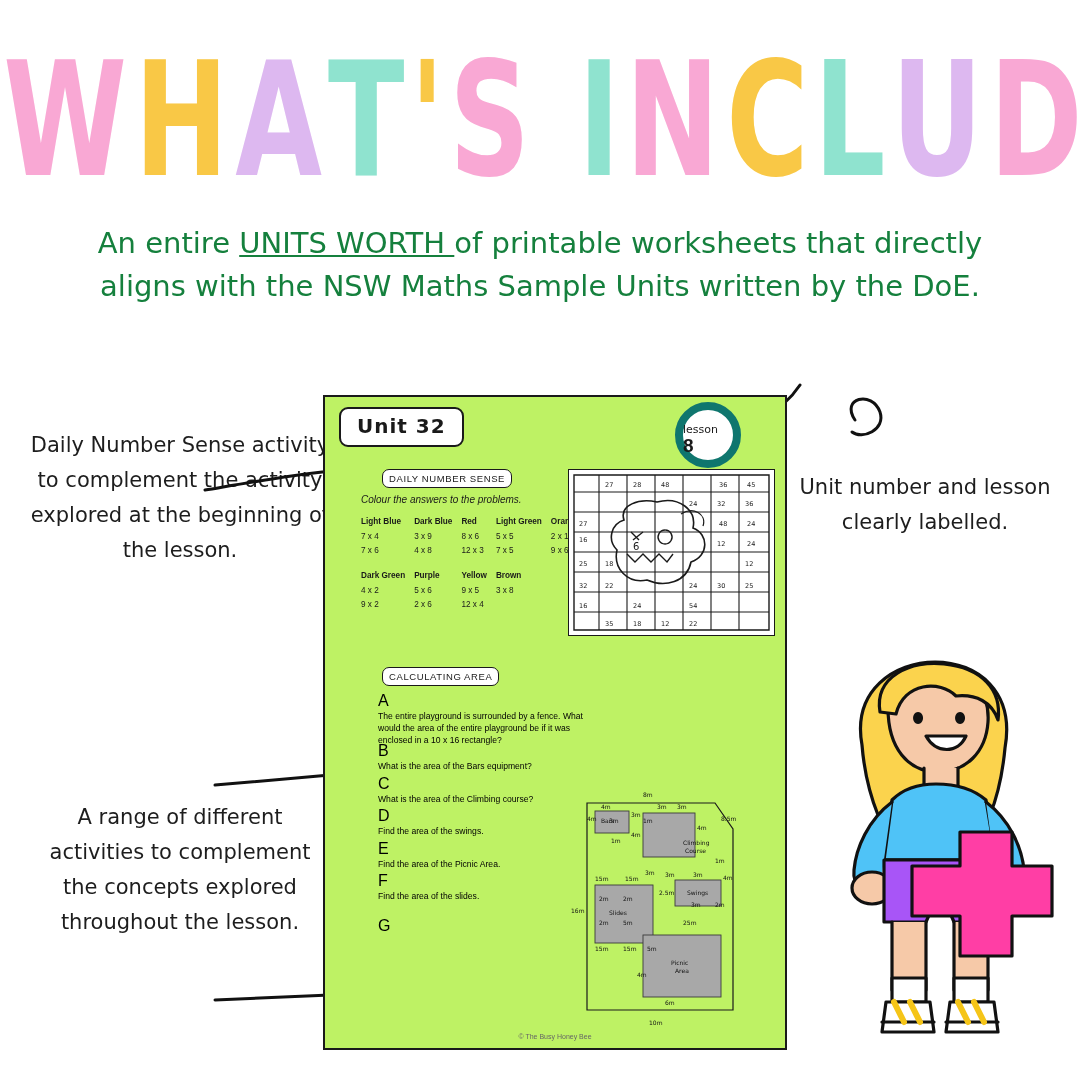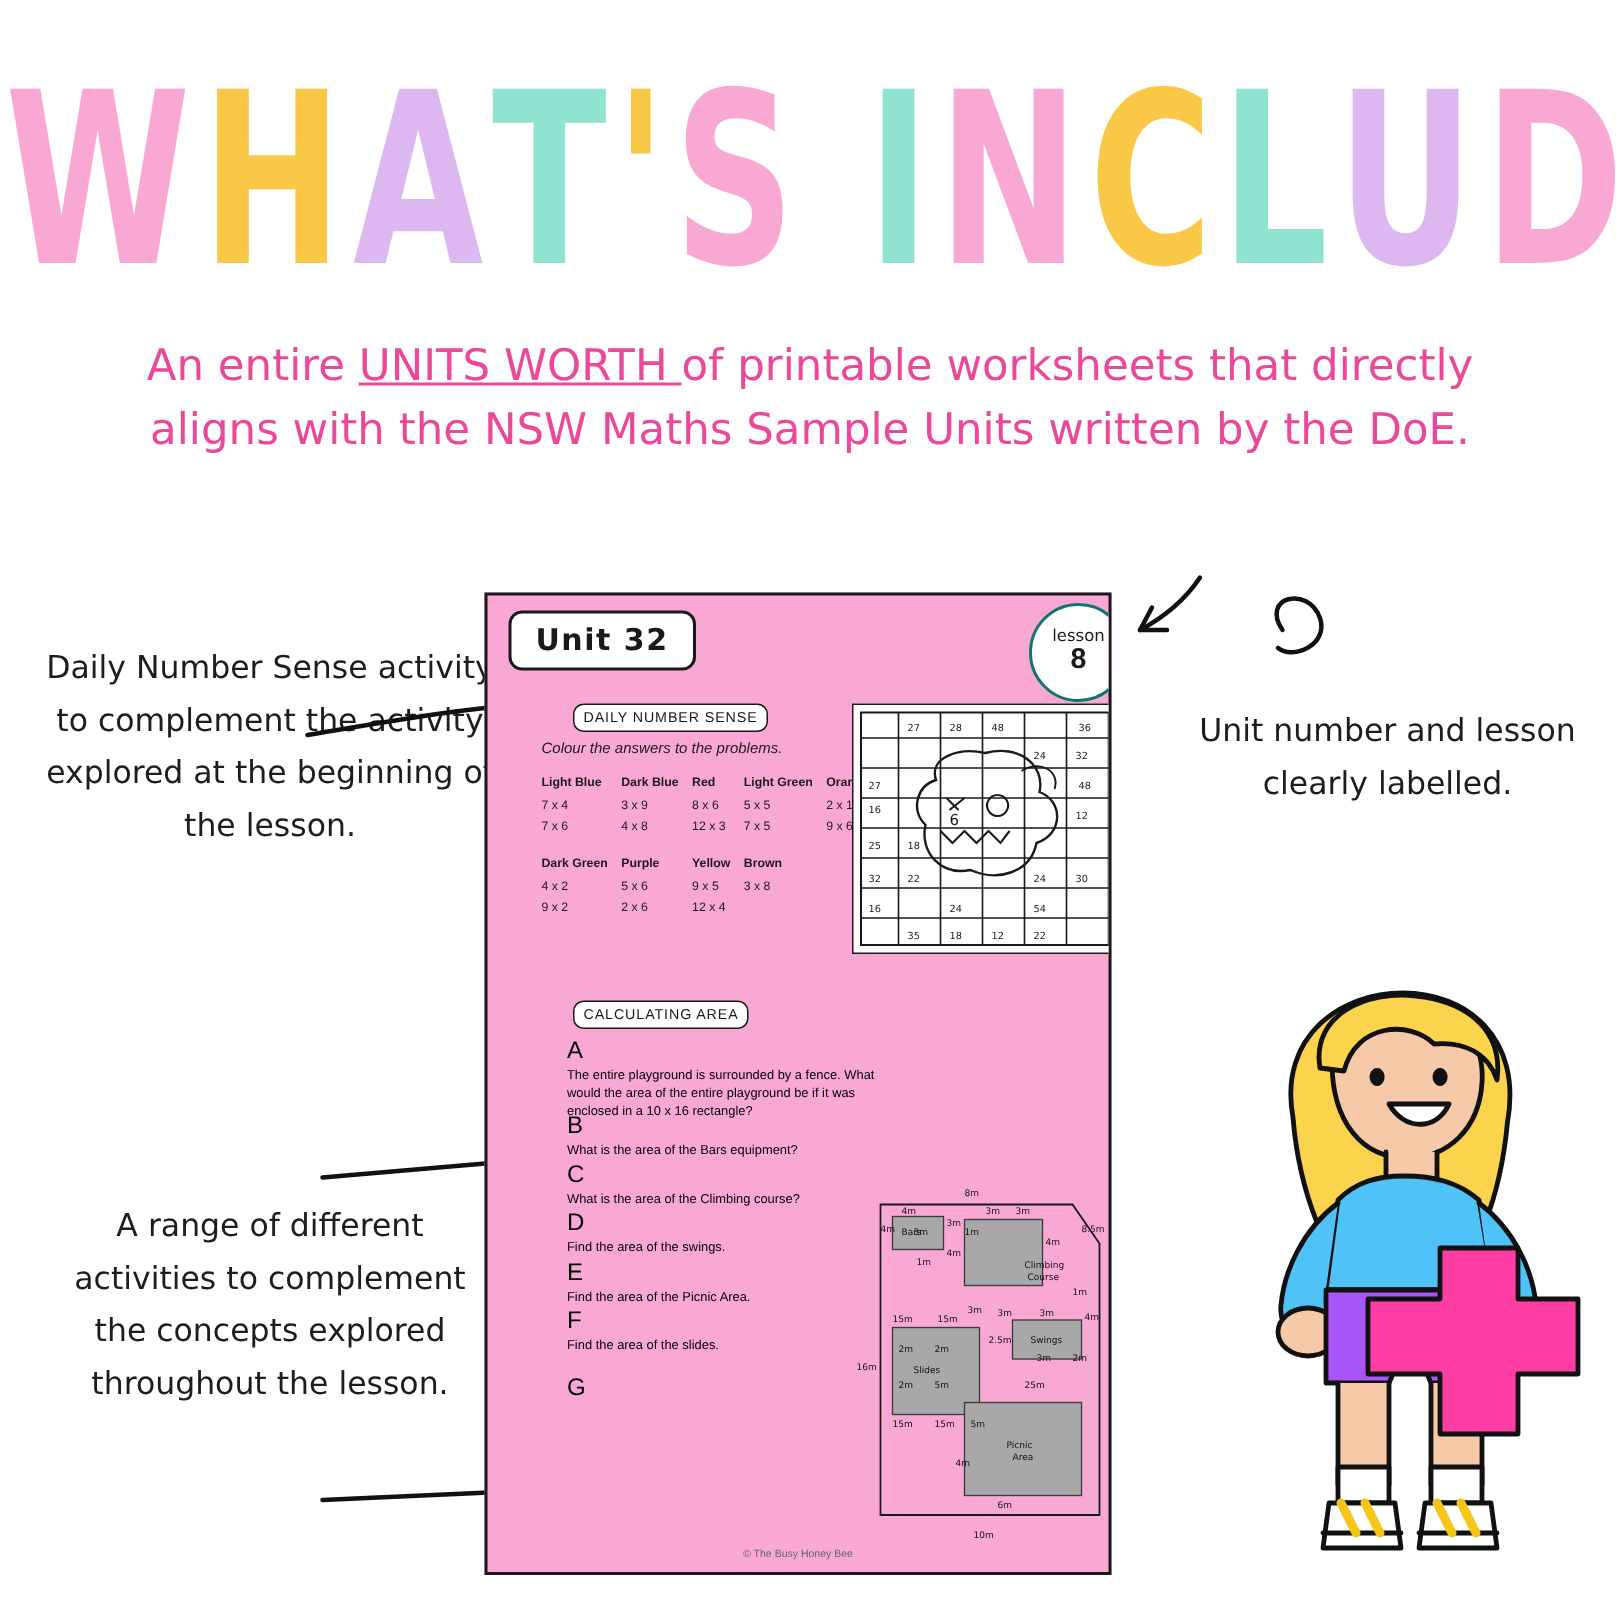--- a/index.html
+++ b/index.html
@@ -37,21 +37,21 @@
 
   
   #subtitle {
     position: absolute;
     top: 222px;
     left: 95px;
     width: 890px;
     text-align: center;
     font-size: 29px;
     line-height: 43px;
-    color: #ec4899;
+    color: #15803d;
     font-family: "DejaVu Sans", sans-serif;
   }
   #subtitle u {
     text-decoration: underline;
   }
 
   
   .annot {
     position: absolute;
     font-family: "DejaVu Sans", sans-serif;
@@ -70,23 +70,23 @@
     top: 0; left: 0;
     width: 1080px; height: 1080px;
     pointer-events: none;
   }
 
   
   #worksheet {
     position: absolute;
     top: 395px;
     left: 323px;
-    width: 418px;
+    width: 464px;
     height: 655px;
-    background: #f9a8d4;
+    background: #bef264;
     border: 2px solid #1a1a1a;
     box-sizing: border-box;
     overflow: hidden;
   }
   #unit-badge {
     position: absolute;
     top: 10px;
     left: 14px;
     border: 2px solid #1a1a1a;
     border-radius: 9px;
@@ -94,27 +94,26 @@
     font-family: "DejaVu Sans", sans-serif;
     font-weight: bold;
     font-size: 20px;
     letter-spacing: 1px;
     color: #1a1a1a;
     background: #fff;
   }
   #lesson-circle {
     position: absolute;
     top: 5px;
-    left: 361px;
+    left: 350px;
     width: 66px;
     height: 66px;
-    border: 2px solid #0f766e;
+    border: 8px solid #0f766e;
     border-radius: 50%;
     background: #fff;
-    text-align: center;
     box-sizing: border-box;
   }
   #lesson-circle .lesson-word {
     display: block;
     margin-top: 13px;
     font-size: 11px;
     color: #1a1a1a;
     font-family: "DejaVu Sans", sans-serif;
   }
   #lesson-circle .lesson-num {

